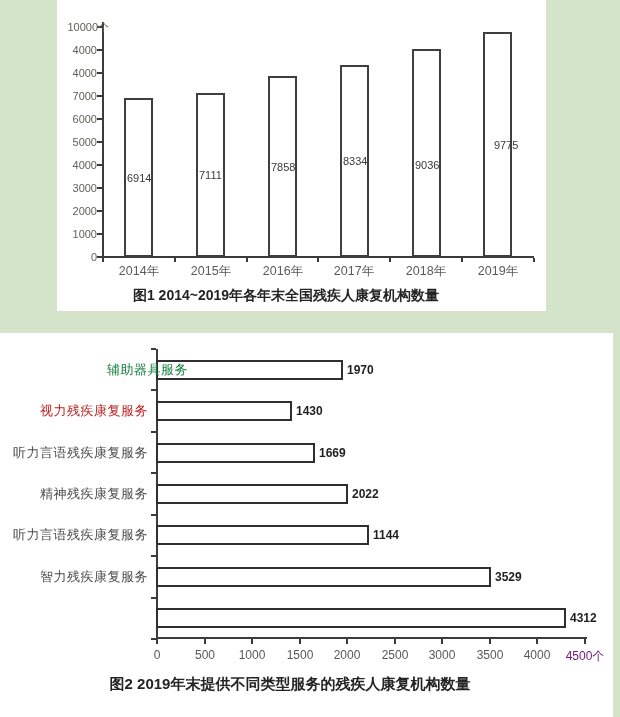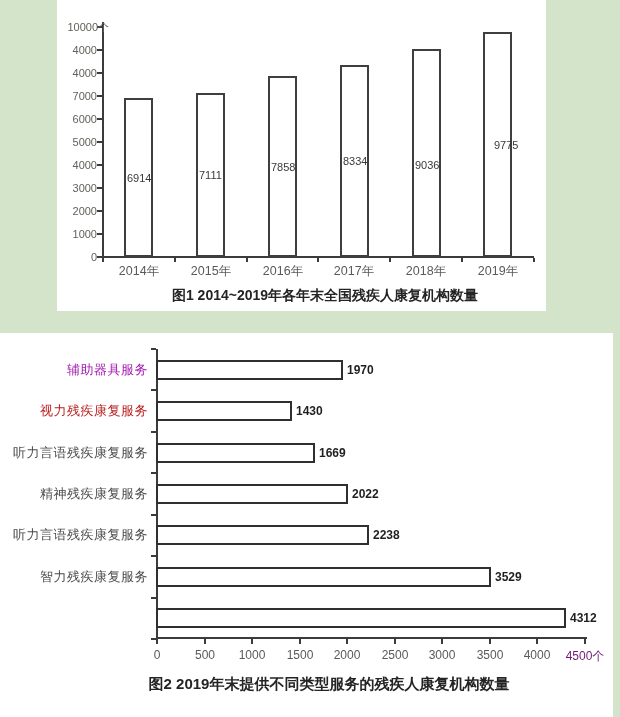--- a/index.html
+++ b/index.html
@@ -3,21 +3,21 @@
 <meta charset="utf-8">
 <style>
   html,body{margin:0;padding:0;}
   body{
     width:620px;height:717px;position:relative;overflow:hidden;
     font-family:"Liberation Sans", sans-serif;
   }
   .abs{position:absolute;}
   .panel{position:absolute;}
   .bar{box-sizing:border-box;}
-  .caption{font-weight:bold;text-align:center;white-space:nowrap;padding-left:39px;}
+  .caption{font-weight:bold;text-align:center;white-space:nowrap;}
   .ylab{text-align:right;line-height:16px;font-size:11px;white-space:nowrap;}
   .xlab{text-align:center;font-size:12.5px;white-space:nowrap;}
   .vlab1{display:flex;align-items:center;justify-content:flex-start;
          padding-left:1px;font-size:11px;box-sizing:border-box;}
   .vlab2{line-height:20px;font-size:12px;font-weight:600;white-space:nowrap;}
   .clab{display:flex;align-items:center;justify-content:flex-end;
         font-family:"Liberation Serif", serif;font-size:13px;
         letter-spacing:0.5px;white-space:nowrap;}
   .t2lab{text-align:center;font-size:12px;white-space:nowrap;}
 </style>
@@ -106,32 +106,32 @@
       <div class="abs" style="left: 151px; top: 15px; width: 5px; height: 2px; background: rgb(59, 59, 59);"></div>
       <div class="abs" style="left: 151px; top: 56px; width: 5px; height: 2px; background: rgb(59, 59, 59);"></div>
       <div class="abs" style="left: 151px; top: 98px; width: 5px; height: 2px; background: rgb(59, 59, 59);"></div>
       <div class="abs" style="left: 151px; top: 139px; width: 5px; height: 2px; background: rgb(59, 59, 59);"></div>
       <div class="abs" style="left: 151px; top: 181px; width: 5px; height: 2px; background: rgb(59, 59, 59);"></div>
       <div class="abs" style="left: 151px; top: 222px; width: 5px; height: 2px; background: rgb(59, 59, 59);"></div>
       <div class="abs" style="left: 151px; top: 264px; width: 5px; height: 2px; background: rgb(59, 59, 59);"></div>
       <div class="abs" style="left: 151px; top: 305px; width: 5px; height: 2px; background: rgb(59, 59, 59);"></div>
       <div class="abs bar" style="left: 156px; top: 27px; width: 187px; height: 20px; background: rgb(255, 255, 255); border: 2px solid rgb(47, 47, 47);"></div>
       <div class="abs vlab2" style="left: 347px; top: 27px; height: 20px; color: rgb(31, 31, 31);">1970</div>
-      <div class="abs clab" style="left: 0px; top: 27px; width: 148px; height: 20px; color: #a21caf;">辅助器具服务</div>
+      <div class="abs clab" style="left: 0px; top: 27px; width: 148px; height: 20px; color: #15803d; padding-left: 40px;">辅助器具服务</div>
       <div class="abs bar" style="left: 156px; top: 68px; width: 136px; height: 20px; background: rgb(255, 255, 255); border: 2px solid rgb(47, 47, 47);"></div>
       <div class="abs vlab2" style="left: 296px; top: 68px; height: 20px; color: rgb(31, 31, 31);">1430</div>
       <div class="abs clab" style="left: 0px; top: 68px; width: 148px; height: 20px; color: #b91c1c; font-family: Liberation Mono, monospace;">视力残疾康复服务</div>
       <div class="abs bar" style="left: 156px; top: 110px; width: 159px; height: 20px; background: rgb(255, 255, 255); border: 2px solid rgb(47, 47, 47);"></div>
       <div class="abs vlab2" style="left: 319px; top: 110px; height: 20px; color: rgb(31, 31, 31);">1669</div>
       <div class="abs clab" style="left: 0px; top: 110px; width: 148px; height: 20px; color: rgb(74, 74, 74);">听力言语残疾康复服务</div>
       <div class="abs bar" style="left: 156px; top: 151px; width: 192px; height: 20px; background: rgb(255, 255, 255); border: 2px solid rgb(47, 47, 47);"></div>
       <div class="abs vlab2" style="left: 352px; top: 151px; height: 20px; color: rgb(31, 31, 31);">2022</div>
       <div class="abs clab" style="left: 0px; top: 151px; width: 148px; height: 20px; color: rgb(74, 74, 74);">精神残疾康复服务</div>
       <div class="abs bar" style="left: 156px; top: 192px; width: 213px; height: 20px; background: rgb(255, 255, 255); border: 2px solid rgb(47, 47, 47);"></div>
-      <div class="abs vlab2" style="left: 373px; top: 192px; height: 20px; color: rgb(31, 31, 31);">2238</div>
+      <div class="abs vlab2" style="left: 373px; top: 192px; height: 20px; color: rgb(31, 31, 31);">1144</div>
       <div class="abs clab" style="left: 0px; top: 192px; width: 148px; height: 20px; color: rgb(74, 74, 74);">听力言语残疾康复服务</div>
       <div class="abs bar" style="left: 156px; top: 234px; width: 335px; height: 20px; background: rgb(255, 255, 255); border: 2px solid rgb(47, 47, 47);"></div>
       <div class="abs vlab2" style="left: 495px; top: 234px; height: 20px; color: rgb(31, 31, 31);">3529</div>
       <div class="abs clab" style="left: 0px; top: 234px; width: 148px; height: 20px; color: rgb(74, 74, 74);">智力残疾康复服务</div>
       <div class="abs bar" style="left: 156px; top: 275px; width: 410px; height: 20px; background: rgb(255, 255, 255); border: 2px solid rgb(47, 47, 47);"></div>
       <div class="abs vlab2" style="left: 570px; top: 275px; height: 20px; color: rgb(31, 31, 31);">4312</div>
     </div>
   <div class="abs caption" style="left: 0px; top: 342px; width: 580px; font-size: 15px; color: rgb(36, 36, 36);">图2 2019年末提供不同类型服务的残疾人康复机构数量</div>
 </div>
 

